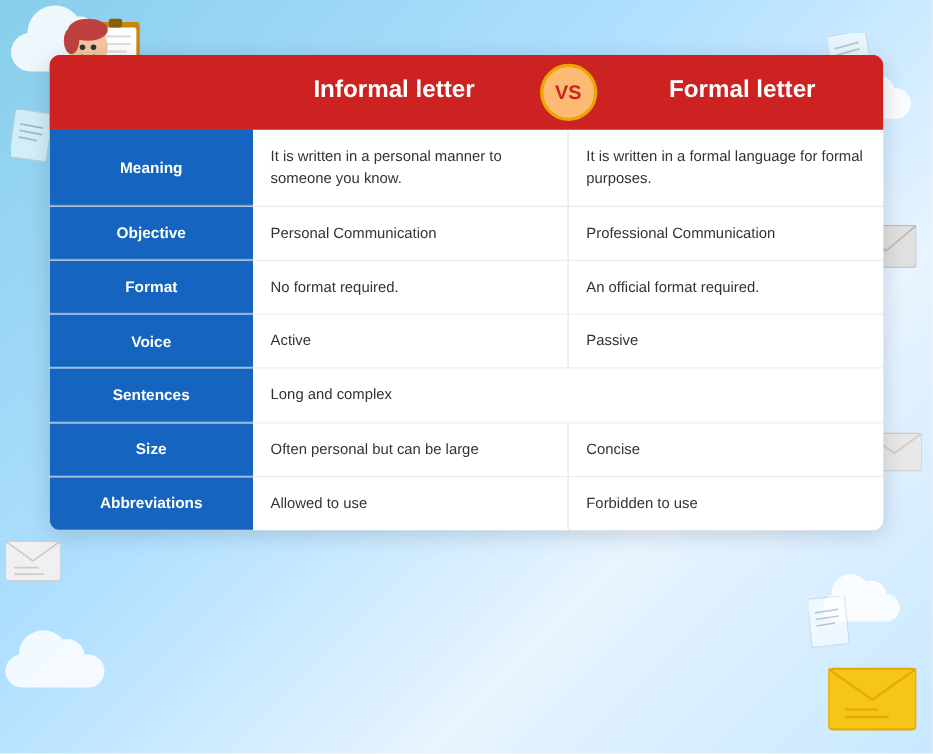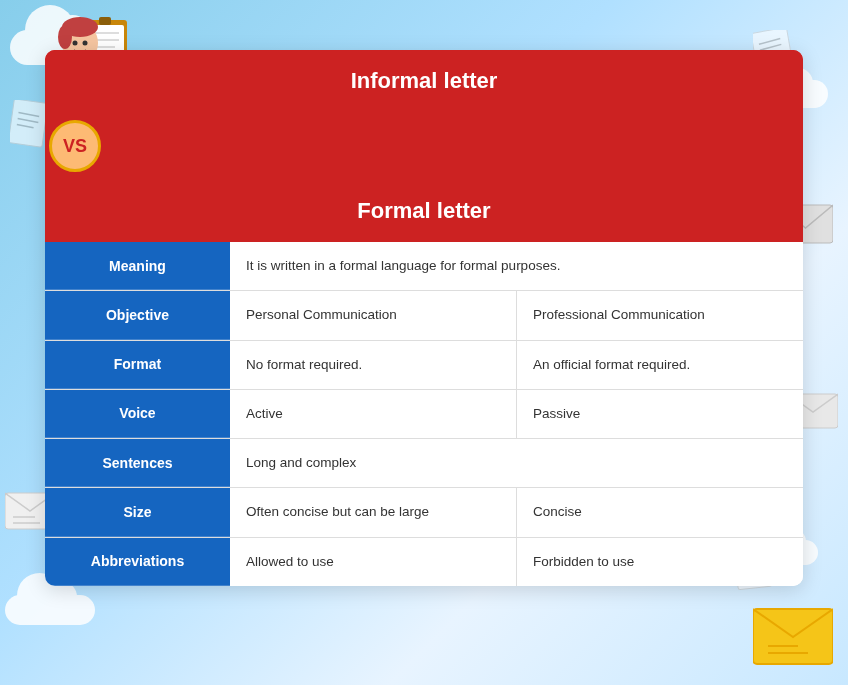--- a/index.html
+++ b/index.html
@@ -51,21 +51,20 @@
       background: white;
       border-radius: 10px;
       overflow: hidden;
       box-shadow: 0 4px 20px rgba(0,0,0,0.15);
     }
 
     
     .header-row {
       display: flex;
       background: #cc2222;
-      flex-direction: column;
     }
 
     .header-label-cell {
       width: 185px;
       min-width: 185px;
       background: #cc2222;
     }
 
     .header-informal {
       flex: 1;
@@ -289,20 +288,21 @@
     <div class="header-informal">Informal letter</div>
     <div class="vs-badge">
       <div class="vs-circle">VS</div>
     </div>
     <div class="header-formal">Formal letter</div>
   </div>
 
   <div id="table-body">
       <div class="table-row">
         <div class="row-label">Meaning</div>
+        <div class="row-informal">It is written in a personal manner to someone you know.</div>
         <div class="row-formal">It is written in a formal language for formal purposes.</div>
       </div>
       <div class="table-row">
         <div class="row-label">Objective</div>
         <div class="row-informal">Personal Communication</div>
         <div class="row-formal">Professional Communication</div>
       </div>
       <div class="table-row">
         <div class="row-label">Format</div>
         <div class="row-informal">No format required.</div>
@@ -312,21 +312,21 @@
         <div class="row-label">Voice</div>
         <div class="row-informal">Active</div>
         <div class="row-formal">Passive</div>
       </div>
       <div class="table-row">
         <div class="row-label">Sentences</div>
         <div class="row-formal">Long and complex</div>
       </div>
       <div class="table-row">
         <div class="row-label">Size</div>
-        <div class="row-informal">Often concise but can be large</div>
+        <div class="row-informal">Often personal but can be large</div>
         <div class="row-formal">Concise</div>
       </div>
       <div class="table-row">
         <div class="row-label">Abbreviations</div>
         <div class="row-informal">Allowed to use</div>
         <div class="row-formal">Forbidden to use</div>
       </div>
     </div>
 </div>
 

